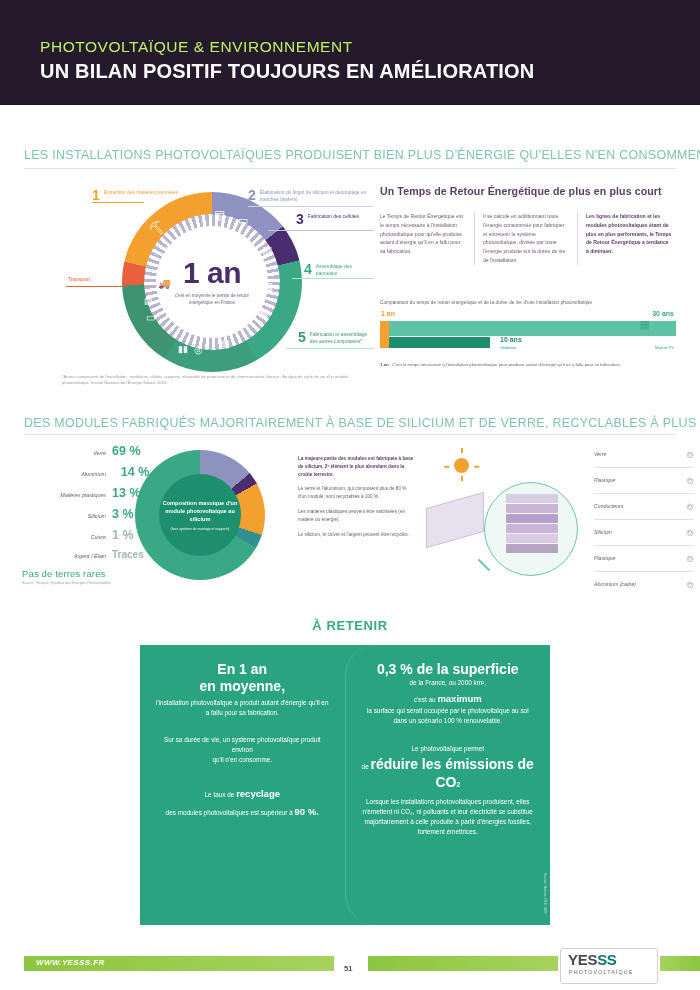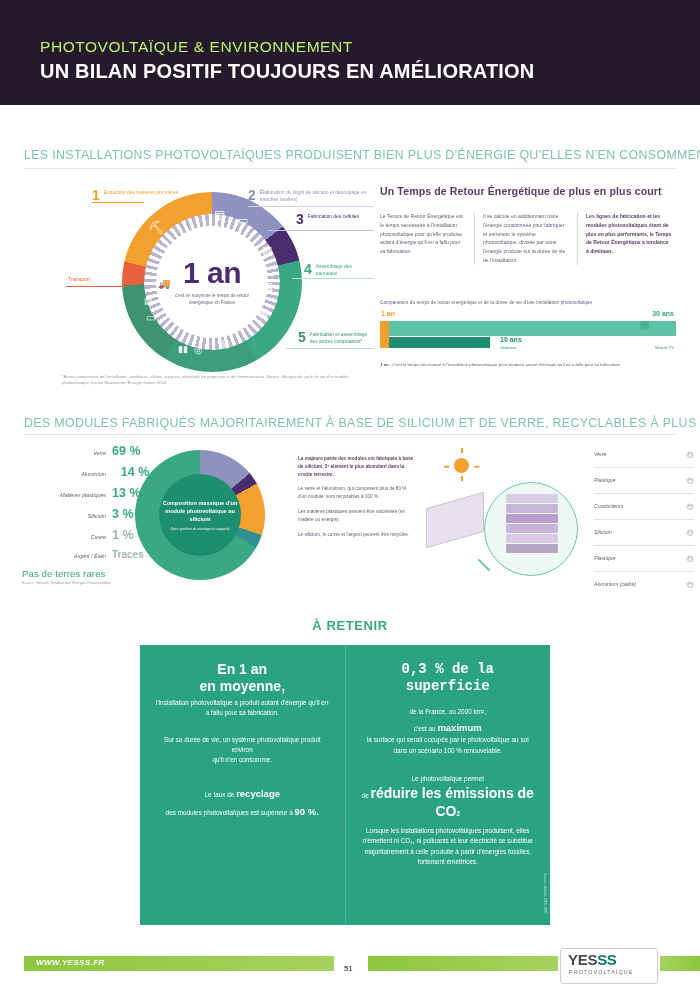--- a/index.html
+++ b/index.html
@@ -96,21 +96,21 @@
   .stack{position:absolute;left:82px;top:56px;width:52px;height:9px;border-radius:1px;}
 
   .rec{position:absolute;left:594px;top:442px;width:100px;}
   .rec-row{display:flex;align-items:center;justify-content:space-between;height:25px;border-bottom:1px solid #e2dfe6;}
   .rec-lbl{font-size:5.2px;color:#6a5a72;font-style:italic;line-height:1.3;}
   .rec-ico{font-size:9px;color:#4a4a4a;}
 
   
   .ret-title{position:absolute;left:0;top:618px;width:700px;text-align:center;font-size:13px;font-weight:bold;color:#3aa884;letter-spacing:.6px;}
   .ret-box{position:absolute;left:140px;top:645px;width:410px;height:280px;background:#2aa380;display:flex;}
-  .ret-col{flex:1;padding:16px 14px 10px 14px;color:#ffffff;text-align:center;}
+  .ret-col{flex:1;padding:16px 14px 10px 14px;color:#ffffff;text-align:center;border-radius:31px;}
   .ret-col + .ret-col{border-left:1px solid #4fb698;}
   .rb{font-size:14px;font-weight:bold;line-height:1.18;}
   .rs{font-size:6.4px;line-height:1.6;font-weight:400;}
   .rm{font-size:9.5px;font-weight:bold;line-height:1.3;}
   .ret-credit{position:absolute;right:3px;bottom:12px;font-size:3.3px;color:#bfe6d9;writing-mode:vertical-rl;}
 
   
   .foot{position:absolute;left:0;top:948px;width:700px;height:42px;}
   .foot-bar-l{position:absolute;left:24px;top:8px;width:310px;height:15px;background:linear-gradient(90deg,#8dc63f,#a6d35e);}
   .foot-bar-r{position:absolute;left:368px;top:8px;width:190px;height:15px;background:linear-gradient(90deg,#8dc63f,#a6d35e);}
@@ -313,21 +313,21 @@
     <div class="rb" style="margin-bottom:4px;">en moyenne,</div>
     <div class="rs">l'installation photovoltaïque a produit autant d'énergie qu'il en a fallu pour sa fabrication.</div>
     <div class="rs" style="margin-top:16px;">Sur sa durée de vie, un système photovoltaïque produit environ</div>
     <div class="rs">qu'il n'en consomme.</div>
     <div style="margin-top:18px;">
       <span class="rs">Le taux de </span><span class="rm">recyclage</span>
     </div>
     <div><span class="rs">des modules photovoltaïques est supérieur à </span><span class="rm">90 %.</span></div>
   </div>
   <div class="ret-col">
-    <div class="rb" style="margin-bottom:13px;font-family:Liberation Mono, monospace;">0,3 % de la superficie</div>
+    <div class="rb" style="margin-bottom:0;">0,3 % de la superficie</div>
     <div class="rs">de la France, ou 2000 km²,</div>
     <div><span class="rs">c'est au </span><span class="rm">maximum</span></div>
     <div class="rs">la surface qui serait occupée par le photovoltaïque au sol dans un scénario 100 % renouvelable.</div>
     <div class="rs" style="margin-top:18px;">Le photovoltaïque permet</div>
     <div><span class="rs">de </span><span class="rb">réduire les émissions de CO</span><span class="rs" style="font-weight:bold;">2</span></div>
     <div class="rs" style="margin-top:6px;">Lorsque les installations photovoltaïques produisent, elles n'émettent ni CO₂, ni polluants et leur électricité se substitue majoritairement à celle produite à partir d'énergies fossiles, fortement émettrices.</div>
   </div>
   <div class="ret-credit">Source : Ademe, RTE, SER</div>
 </div>
 

